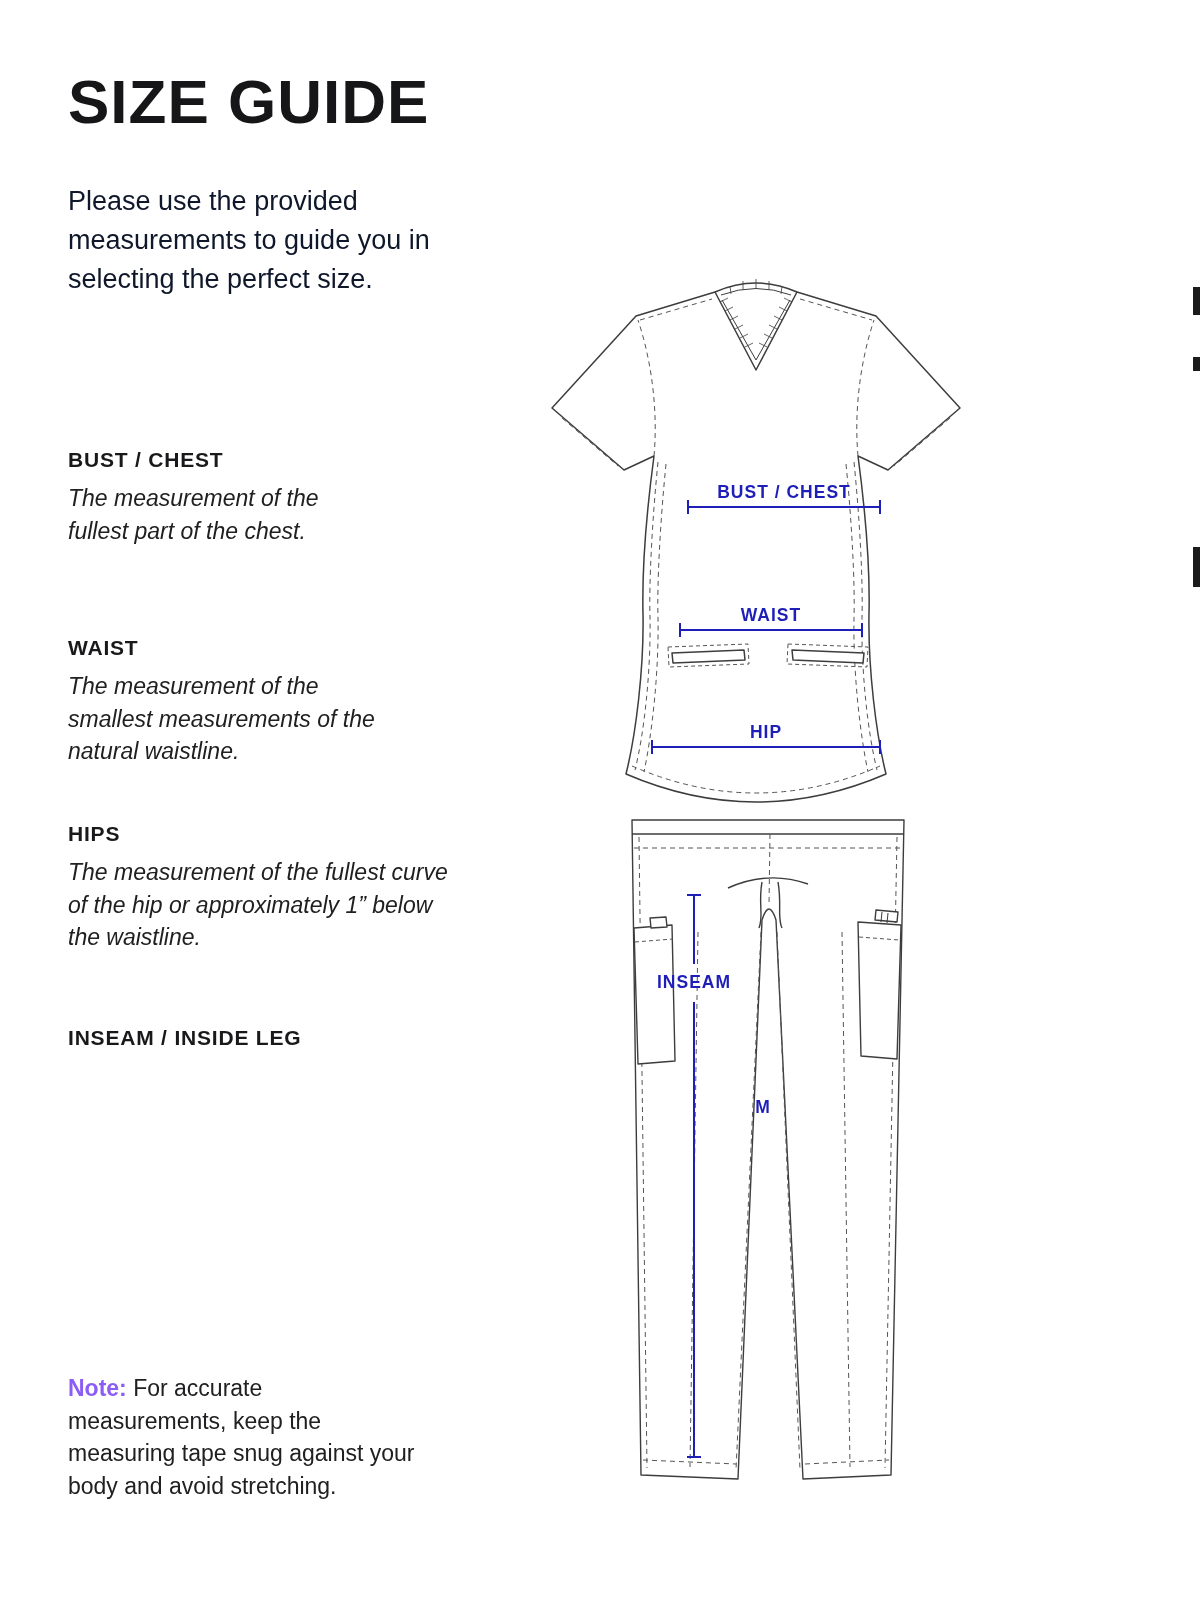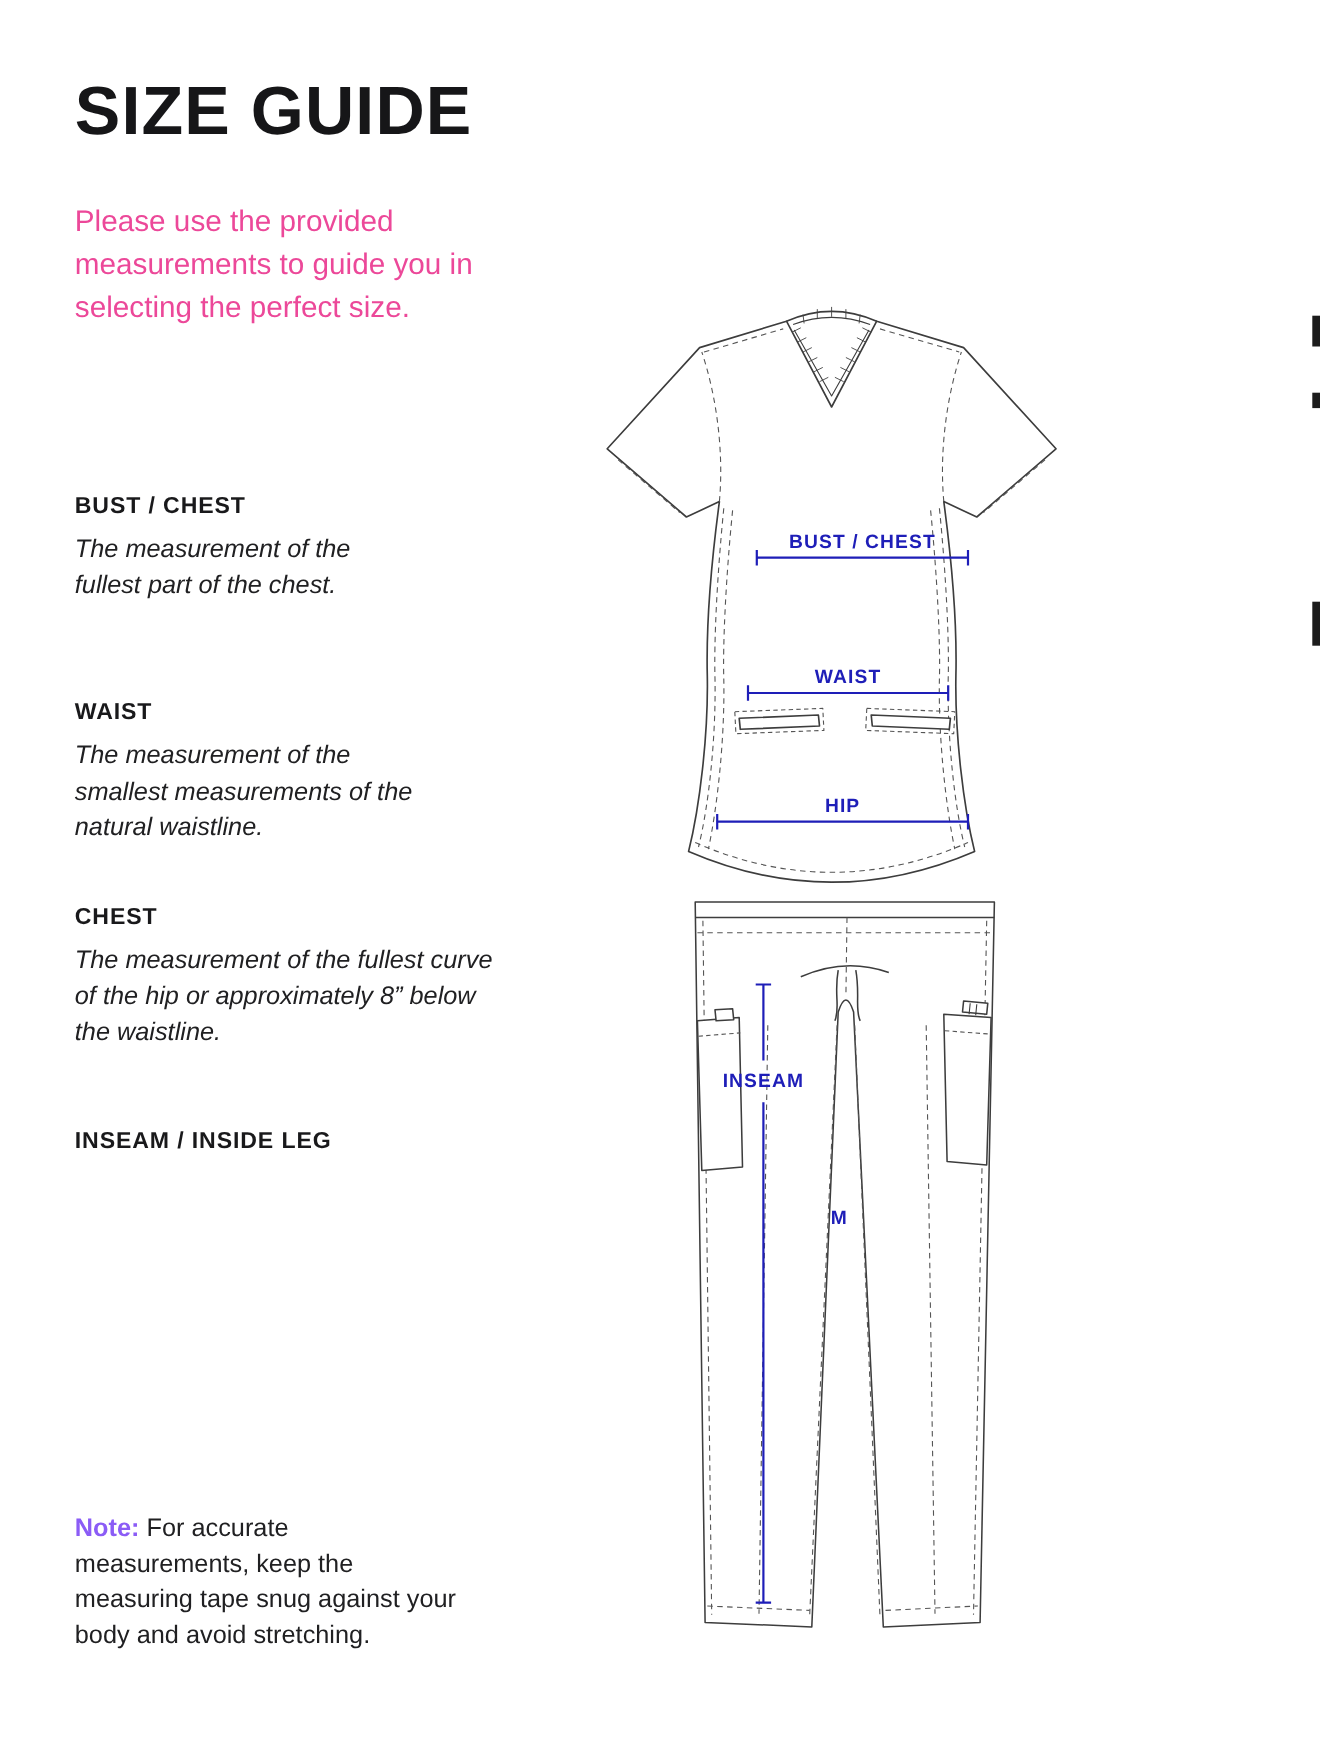--- a/index.html
+++ b/index.html
@@ -15,21 +15,21 @@
   h1.page-title{
     margin:0;
     font-size:62px;
     font-weight:700;
     letter-spacing:1px;
     color:#161618;
   }
   .intro{
     font-size:27px;
     line-height:1.45;
-    color:#ec4899;
+    color:#0f172a;
     width:445px;
   }
   .section h3{
     margin:0;
     font-size:21px;
     font-weight:700;
     letter-spacing:0.8px;
     color:#19191b;
   }
   .section p{
@@ -72,22 +72,22 @@
     <h3>BUST / CHEST</h3>
     <p>The measurement of the fullest part of the chest.</p>
   </div>
 
   <div class="section abs" style="left:68px;top:636px;width:320px;">
     <h3>WAIST</h3>
     <p>The measurement of the smallest measurements of the natural waistline.</p>
   </div>
 
   <div class="section abs" style="left:68px;top:822px;width:380px;">
-    <h3>CHEST</h3>
-    <p>The measurement of the fullest curve of the hip or approximately 8” below the waistline.</p>
+    <h3>HIPS</h3>
+    <p>The measurement of the fullest curve of the hip or approximately 1” below the waistline.</p>
   </div>
 
   <div class="section abs" style="left:68px;top:1026px;width:355px;">
     <h3>INSEAM / INSIDE LEG</h3>
   </div>
 
   <div class="note abs" style="left:68px;top:1372px;">
     <b>Note:</b><span> For accurate measurements, keep the measuring tape snug against your body and avoid stretching.</span>
   </div>
 

